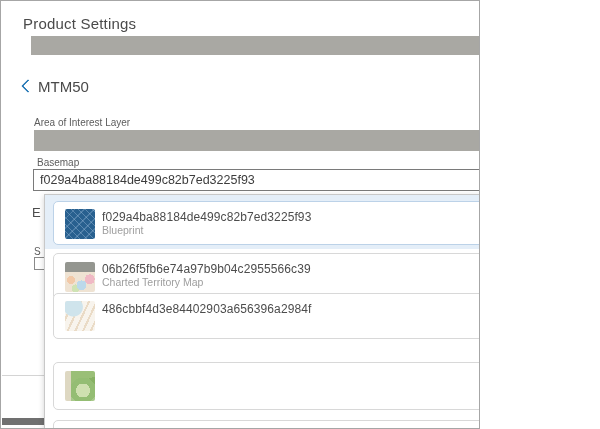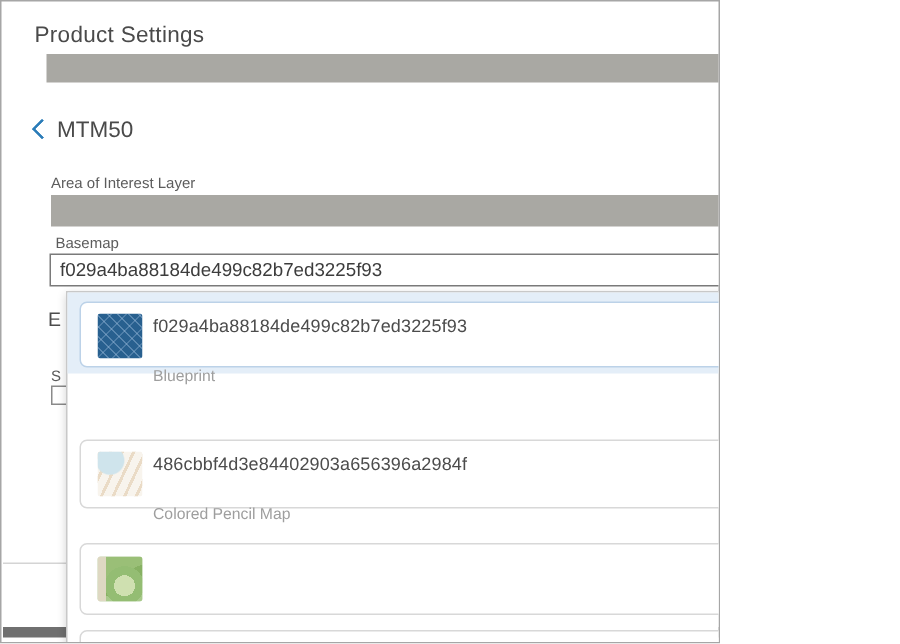--- a/index.html
+++ b/index.html
@@ -75,21 +75,21 @@
     radial-gradient(circle at 28% 20%, #cfe4ec 0 9px, rgba(0,0,0,0) 10px),
     repeating-linear-gradient(115deg, #eadbc6 0 2px, rgba(0,0,0,0) 2px 7px),
     #f8f4ed; }
   .thumb-community { background:
     linear-gradient(90deg, #ded8c2 0 6px, rgba(0,0,0,0) 6px),
     radial-gradient(circle at 60% 65%, #cfe0b0 0 7px, #94bd73 7px 13px, rgba(0,0,0,0) 13px),
     linear-gradient(160deg, #9abf77 0 40%, #87b163 40% 70%, #a8c98b 70%),
     #8fb96e; }
   .dd-text { left:48px; top:8px; }
   .dd-id { font-size:12px; color:#4c4c4c; letter-spacing:.1px; }
-  .dd-name { font-size:10.5px; color:#9e9e9e; margin-top:21px; }
+  .dd-name { font-size:10.5px; color:#9e9e9e; margin-top:0; }
 
   
   .dd-scroll-track { left:466px; top:0; width:14px; height:238px; background:#f1f1f1;
     border-left:1px solid #dcdcdc; box-sizing:border-box; }
   .dd-scroll-thumb { left:468px; top:8px; width:11px; height:27px; background:#1c6ea4; }
   .chev-up-dd { left:470px; top:-4px; transform:rotate(135deg); }
   .chev-down-dd { left:470px; top:222px; transform:rotate(-45deg); }
 </style>
 </head>
 <body>
@@ -127,26 +127,32 @@
     <div class="abs dd-row-selected-bg"></div>
 
     <div class="abs dd-card card-1 sel">
       <div class="abs thumb thumb-blueprint"></div>
       <div class="abs dd-text">
         <div class="dd-id">f029a4ba88184de499c82b7ed3225f93</div>
         <div class="dd-name">Blueprint</div>
       </div>
     </div>
 
+    <div class="abs dd-card card-2">
+      <div class="abs thumb thumb-charted"></div>
+      <div class="abs dd-text">
+        <div class="dd-id">06b26f5fb6e74a97b9b04c2955566c39</div>
+        <div class="dd-name">Charted Territory Map</div>
+      </div>
+    </div>
 
     <div class="abs dd-card card-3">
       <div class="abs thumb thumb-pencil"></div>
       <div class="abs dd-text">
         <div class="dd-id">486cbbf4d3e84402903a656396a2984f</div>
-        <div class="dd-name">Colored Pencil Map</div>
       </div>
     </div>
 
     <div class="abs dd-card card-4">
       <div class="abs thumb thumb-community"></div>
       <div class="abs dd-text">
       </div>
     </div>
 
     <div class="abs dd-card card-5"></div>

